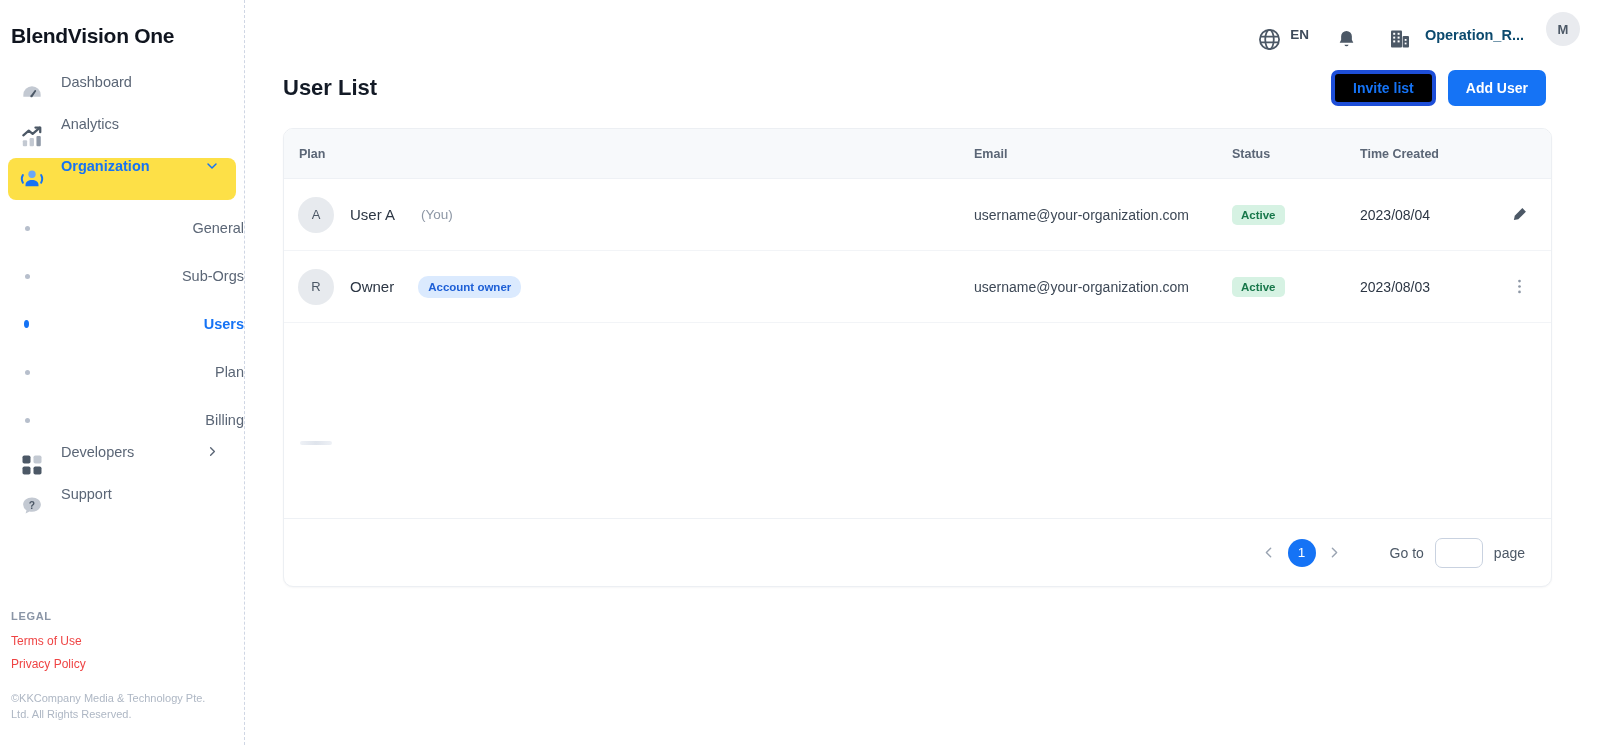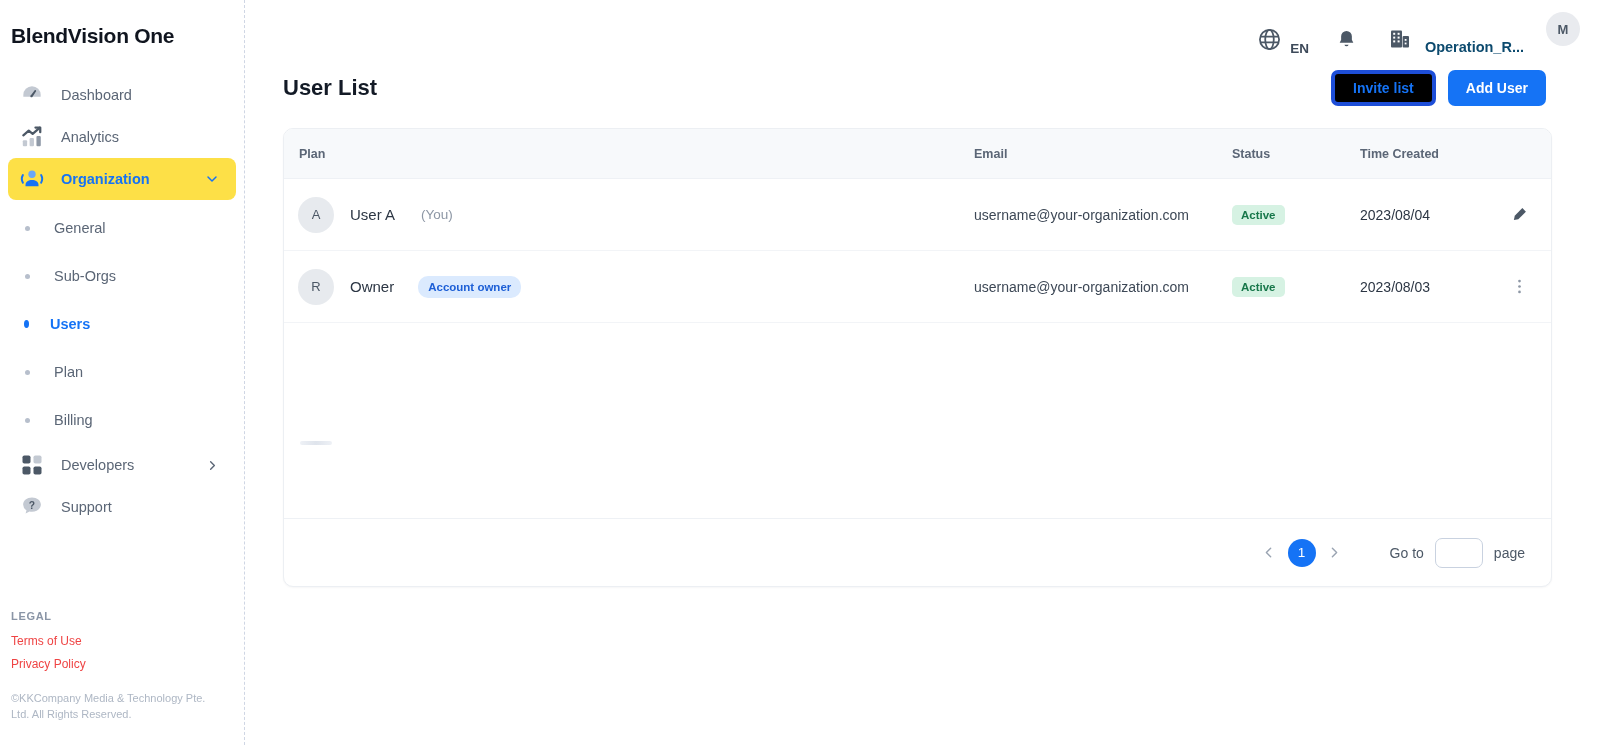--- a/index.html
+++ b/index.html
@@ -19,50 +19,50 @@
     position: relative;
     flex: 0 0 245px;
   }
   .brand {
     font-size: 21px; font-weight: bold; color: #10151f;
     letter-spacing: -0.3px;
     padding: 24px 0 0 11px;
   }
   .nav { margin-top: 26px; }
   .nav-item {
-    display: flex; align-items: center;
+    display: flex; 
     height: 42px; margin: 0 8px; padding-left: 10px;
     border-radius: 8px; cursor: pointer;
   }
   .nav-item .ico { width: 28px; display: flex; align-items: center; justify-content: center; flex: 0 0 28px; }
   .nav-item .lbl { margin-left: 15px; font-size: 14.5px; color: #5b6676; }
   .nav-item.active { background: #fde047; }
   .nav-item.active .lbl { color: #1573f5; font-weight: bold; }
   .nav-item .chev { margin-left: auto; margin-right: 16px; color: #1573f5; display:flex; }
   .nav-item .chev.gray { color: #5b6676; }
 
   .subnav { margin-top: 4px; }
   .sub-item {
     display: flex; align-items: center;
-    height: 48px; padding-left: 25px; cursor: pointer;
+    height: 48px; padding-left: 25px; cursor: pointer; justify-content: space-between;
   }
   .dot { width: 5px; height: 5px; border-radius: 50%; background: #b7bfcc; flex: 0 0 5px; }
   .sub-item .lbl { margin-left: 24px; font-size: 14.5px; color: #5b6676; }
   .sub-item.active .dot { width: 8px; height: 8px; background: #1573f5; margin-left: -1.5px; }
   .sub-item.active .lbl { color: #1573f5; font-weight: bold; margin-left: 21.5px; }
 
   .legal { position: absolute; left: 11px; bottom: 22px; width: 215px; }
   .legal-title { font-size: 11px; font-weight: bold; color: #8a95a6; letter-spacing: .7px; margin-bottom: 12px; }
   .legal a { display: block; font-size: 12px; color: #ef4444; text-decoration: none; margin-bottom: 9px; }
   .copyright { font-size: 11px; color: #aeb7c4; line-height: 1.45; margin-top: 20px; }
 
   
   .main { flex: 1; display: flex; flex-direction: column; background: #ffffff; min-width: 0; }
   .topbar { height: 58px; display: flex; align-items: center; justify-content: flex-end; padding-right: 20px; gap: 0; }
-  .topbar .tb-item { display: flex; align-items: flex-end; cursor: pointer; color: #4c5866; margin-top: 24px; }
+  .topbar .tb-item { display: flex; align-items: flex-start; cursor: pointer; color: #4c5866; margin-top: 24px; }
   .lang { gap: 8px; margin-right: 26px; }
   .lang .code { font-size: 13.5px; font-weight: bold; color: #3e4a5a; }
   .bell { margin-right: 30px; }
   .org { gap: 13px; margin-right: 22px; }
   .org .name { font-size: 14.5px; font-weight: bold; color: #0c4a6e; }
   .avatar-top {
     width: 34px; height: 34px; border-radius: 50%;
     background: #e9ebef; color: #4c5866;
     display: flex; align-items: center; justify-content: center;
     font-size: 13px; font-weight: bold; cursor: pointer;

